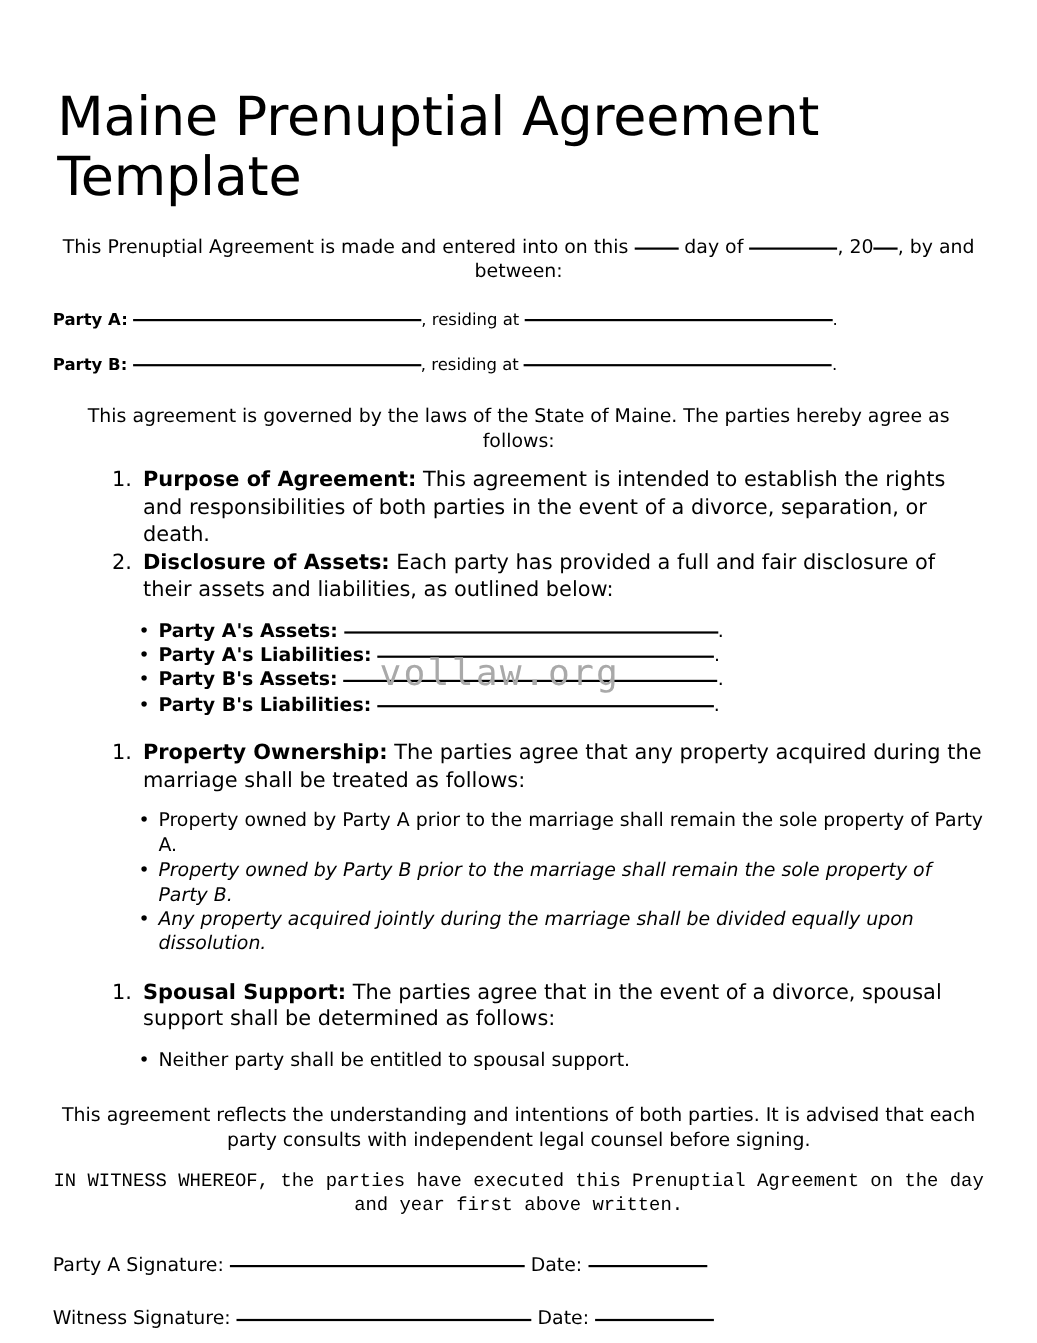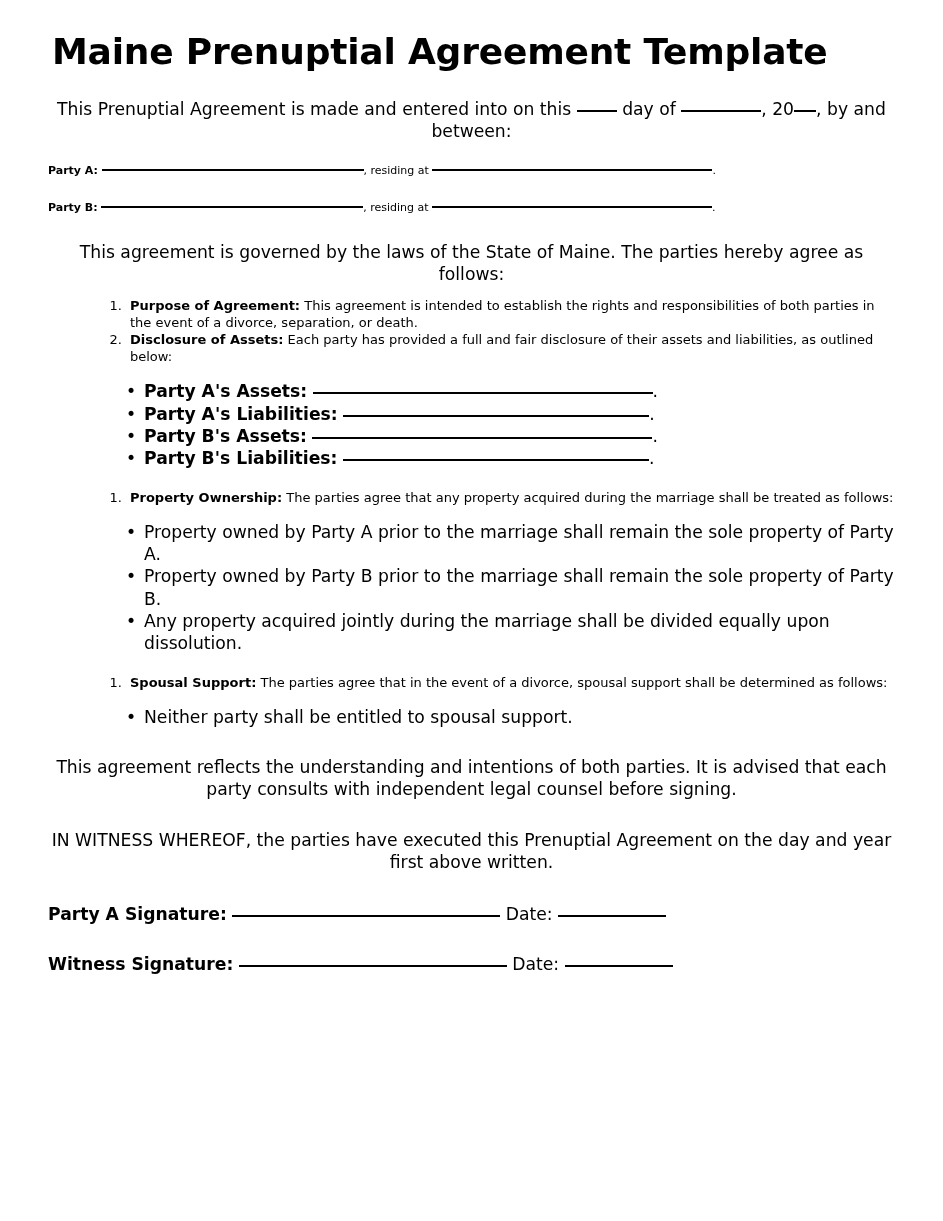--- a/index.html
+++ b/index.html
@@ -17,63 +17,63 @@
     overflow: hidden;
   }
   .page {
     position: relative;
     width: 943px;
     height: 1221px;
     box-sizing: border-box;
     padding: 0 48px 0 48px;
   }
   .doc-title {
-    font-size: 36px;
-    font-weight: bold;
+    font-size: 49px;
+    font-weight: normal;
     letter-spacing: -0.2px;
     margin: 0;
-    padding-top: 32px;
+    padding-top: 80px;
     padding-left: 4px;
     line-height: 1.1;
   }
   .para {
     font-size: 17.2px;
     line-height: 1.30;
     margin: 0;
     padding: 0;
     text-align: center;
   }
   .p-intro { margin-top: 26px; }
   .p-governed { margin-top: 26px; }
   .p-reflects { margin-top: 28px; }
-  .p-witness { margin-top: 28px; }
+  .p-witness { margin-top: 16px; font-family: Liberation Mono, monospace; }
 
   .partyline {
-    font-size: 11px;
+    font-size: 15px;
     line-height: 1.30;
     margin-top: 22px;
   }
   .partyline .lbl { font-weight: bold; }
 
   .blank {
     display: inline-block;
     border-bottom: 2px solid #000;
     vertical-align: 3px;
     height: 0;
   }
   .blank-w1 { width: 262px; }   
   .blank-w2 { width: 280px; }   
   .blank-inline-sm { width: 40px; border-bottom: 2px solid #000; display:inline-block; vertical-align: 3px;}
   .blank-inline-md { width: 80px; border-bottom: 2px solid #000; display:inline-block; vertical-align: 3px;}
   .blank-inline-xs { width: 22px; border-bottom: 2px solid #000; display:inline-block; vertical-align: 3px;}
 
   ol.numlist {
     margin: 12px 0 0 0;
     padding-left: 78px;
-    font-size: 13px;
+    font-size: 19px;
     line-height: 1.30;
   }
   ol.numlist > li {
     margin: 0 0 0 0;
     padding-left: 4px;
   }
   ol.numlist > li + li { margin-top: 1px; }
   ol.numlist b { font-weight: bold; }
 
   ul.bullets {
@@ -88,33 +88,33 @@
     padding-left: 18px;
     margin: 0;
   }
   ul.bullets > li::before {
     content: "\2022";
     position: absolute;
     left: 0;
     top: 0;
   }
   ul.bullets.tight > li + li { margin-top: 0px; }
-  ul.bullets.loose > li + li { margin-top: 0px; }
+  ul.bullets.loose > li + li { margin-top: 0px; font-style: italic; }
   ul.bullets b { font-weight: bold; }
 
   .assets-blank-long { width: 340px; }
   .assets-blank-mid  { width: 306px; }
 
   .sig-row {
     font-size: 17.2px;
     line-height: 1.30;
     margin-top: 27px;
     white-space: nowrap;
   }
-  .sig-row .lbl { font-weight: bold; text-align: center; }
+  .sig-row .lbl { font-weight: normal; text-align: center; }
   .sig-blank { width: 268px; }
   .date-blank { width: 108px; }
 
   .block-sigs { margin-top: 30px; }
 
   .watermark {
     position: absolute;
     left: 345px;
     top: 592px;
     font-family: "DejaVu Sans Mono", "Liberation Mono", monospace;
@@ -221,14 +221,15 @@
       <span class="blank date-blank"></span>
     </div>
     <div class="sig-row">
       <span class="lbl">Witness Signature:</span>
       <span class="blank sig-blank"></span>
       <span>Date:</span>
       <span class="blank date-blank"></span>
     </div>
   </div>
 
+  <div class="watermark">vollaw.org</div>
 
 </div>
 
 </body></html>

